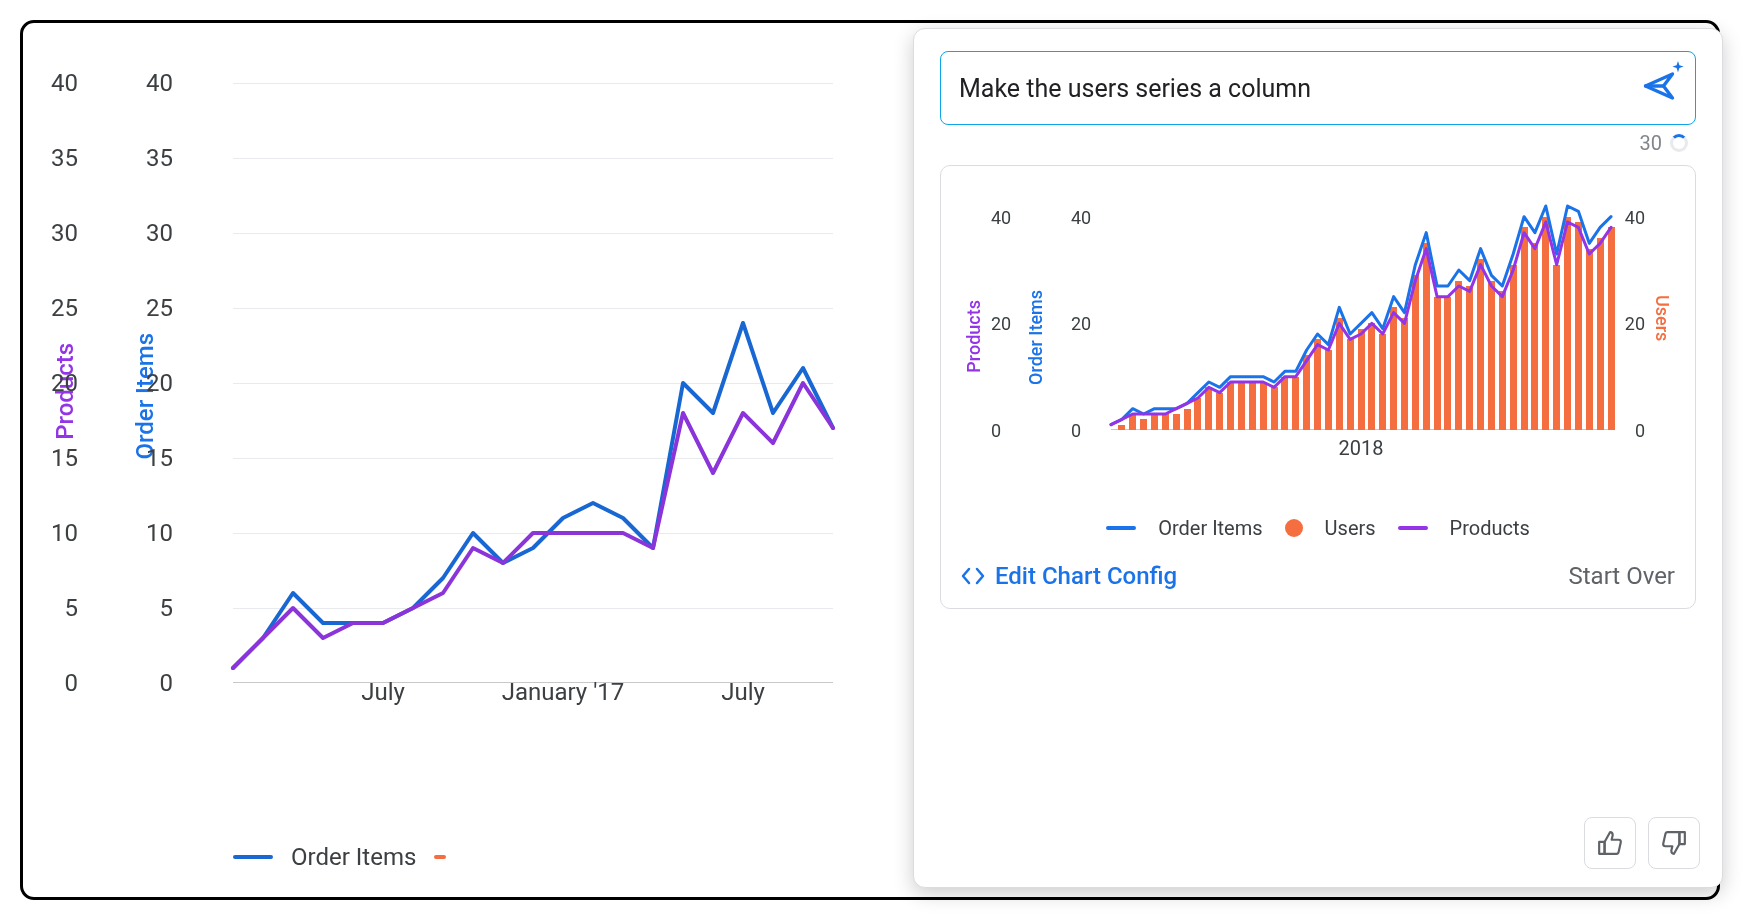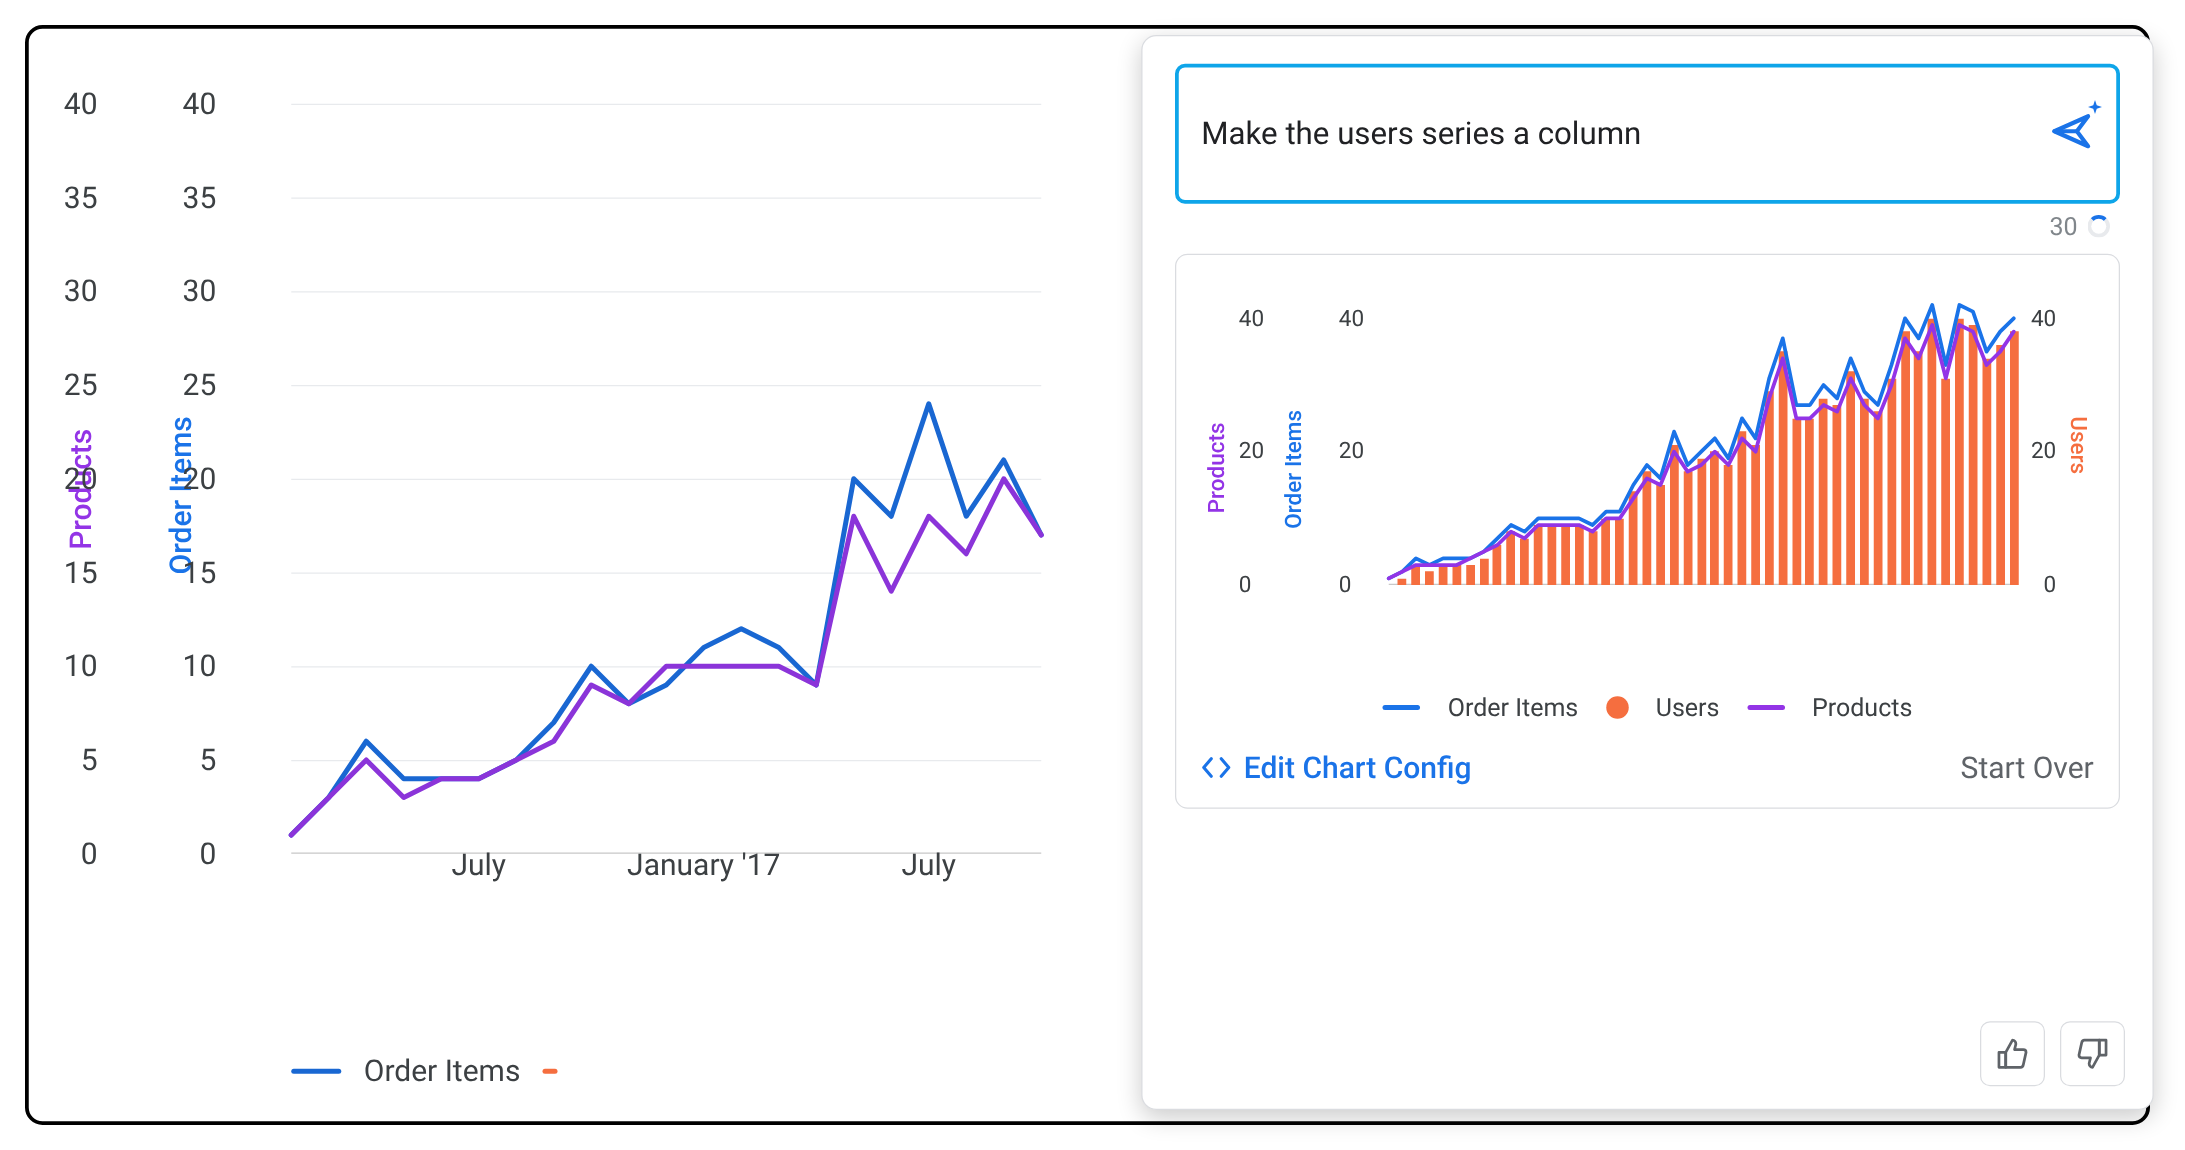--- a/index.html
+++ b/index.html
@@ -83,22 +83,22 @@
     display: flex; align-items: center; gap: 16px;
     margin-bottom: 22px;
   }
   .panel-header .wand-icon svg { width: 34px; height: 34px; }
   .panel-header .title { font-size: 30px; font-weight: 600; color:#202124; flex:1; }
   .panel-header .close { color:#5f6368; cursor:pointer; }
   .panel-header .close svg { width: 26px; height: 26px; }
 
   .prompt-row {
     display:flex; align-items:center;
-    border:3px solid #0ea5e9; border-radius:8px;
-    padding: 33px 18px;
+    border:1px solid #0ea5e9; border-radius:8px;
+    padding: 16px 18px;
     gap: 12px;
   }
   .prompt-row .prompt-text { flex:1; font-size: 25px; color:#202124; }
   .prompt-row .send { position: relative; color:#1a73e8; }
   .prompt-row .send svg { width: 36px; height: 36px; }
   .prompt-row .sparkle { position:absolute; top:-8px; right:-8px; color:#1a73e8; }
   .prompt-row .sparkle svg { width: 14px; height: 14px; }
 
   .counter-row {
     display:flex; justify-content:flex-end; align-items:center; gap:8px;
@@ -325,20 +325,21 @@
               <div class="bar" style="left: 474.761px; height: 181.333px;"></div>
               <div class="bar" style="left: 485.63px; height: 192px;"></div>
               <div class="bar" style="left: 496.5px; height: 202.667px;"></div>
             </div>
           <svg class="lines" id="mini-lines">
               <path d="M0,234.66666666666666 L10.869565217391305,229.33333333333334 L21.73913043478261,218.66666666666666 L32.608695652173914,224 L43.47826086956522,218.66666666666666 L54.34782608695652,218.66666666666666 L65.21739130434783,218.66666666666666 L76.08695652173914,213.33333333333334 L86.95652173913044,202.66666666666666 L97.82608695652175,192 L108.69565217391305,197.33333333333331 L119.56521739130436,186.66666666666669 L130.43478260869566,186.66666666666669 L141.30434782608694,186.66666666666669 L152.17391304347828,186.66666666666669 L163.04347826086956,192 L173.91304347826087,181.33333333333334 L184.78260869565216,181.33333333333334 L195.6521739130435,160 L206.52173913043478,144 L217.3913043478261,154.66666666666666 L228.26086956521738,117.33333333333334 L239.13043478260872,144 L250,133.33333333333334 L260.8695652173913,122.66666666666667 L271.73913043478257,138.66666666666669 L282.6086956521739,106.66666666666666 L293.47826086956525,122.66666666666667 L304.34782608695656,74.66666666666666 L315.2173913043478,42.666666666666686 L326.0869565217391,96 L336.95652173913044,96 L347.82608695652175,80 L358.695652173913,90.66666666666666 L369.5652173913043,58.666666666666686 L380.4347826086957,85.33333333333331 L391.304347826087,96 L402.17391304347825,64 L413.04347826086956,26.666666666666686 L423.9130434782609,42.666666666666686 L434.7826086956522,16 L445.65217391304344,64 L456.52173913043475,16 L467.3913043478261,21.333333333333343 L478.26086956521743,53.33333333333334 L489.1304347826087,37.33333333333334 L500,26.666666666666686 " fill="none" stroke="#1a73e8" stroke-width="3" stroke-linejoin="round" stroke-linecap="round"></path>
               <path d="M0,234.66666666666666 L10.869565217391305,229.33333333333334 L21.73913043478261,224 L32.608695652173914,224 L43.47826086956522,224 L54.34782608695652,224 L65.21739130434783,218.66666666666666 L76.08695652173914,213.33333333333334 L86.95652173913044,208 L97.82608695652175,197.33333333333331 L108.69565217391305,202.66666666666666 L119.56521739130436,192 L130.43478260869566,192 L141.30434782608694,192 L152.17391304347828,192 L163.04347826086956,197.33333333333331 L173.91304347826087,186.66666666666669 L184.78260869565216,186.66666666666669 L195.6521739130435,170.66666666666669 L206.52173913043478,154.66666666666666 L217.3913043478261,160 L228.26086956521738,133.33333333333334 L239.13043478260872,149.33333333333334 L250,144 L260.8695652173913,133.33333333333334 L271.73913043478257,144 L282.6086956521739,122.66666666666667 L293.47826086956525,133.33333333333334 L304.34782608695656,90.66666666666666 L315.2173913043478,58.666666666666686 L326.0869565217391,106.66666666666666 L336.95652173913044,106.66666666666666 L347.82608695652175,96 L358.695652173913,101.33333333333334 L369.5652173913043,74.66666666666666 L380.4347826086957,96 L391.304347826087,106.66666666666666 L402.17391304347825,80 L413.04347826086956,42.666666666666686 L423.9130434782609,58.666666666666686 L434.7826086956522,32 L445.65217391304344,74.66666666666666 L456.52173913043475,32 L467.3913043478261,37.33333333333334 L478.26086956521743,64 L489.1304347826087,53.33333333333334 L500,37.33333333333334 " fill="none" stroke="#9334e6" stroke-width="3" stroke-linejoin="round" stroke-linecap="round"></path>
             </svg>
         </div>
 
+        <div class="x-center x-year">2018</div>
       </div>
 
       <div class="mini-legend">
         <span class="sw-line-blue"></span>
         <span>Order Items</span>
         <span class="sw-dot-orange"></span>
         <span>Users</span>
         <span class="sw-line-purple"></span>
         <span>Products</span>
       </div>

